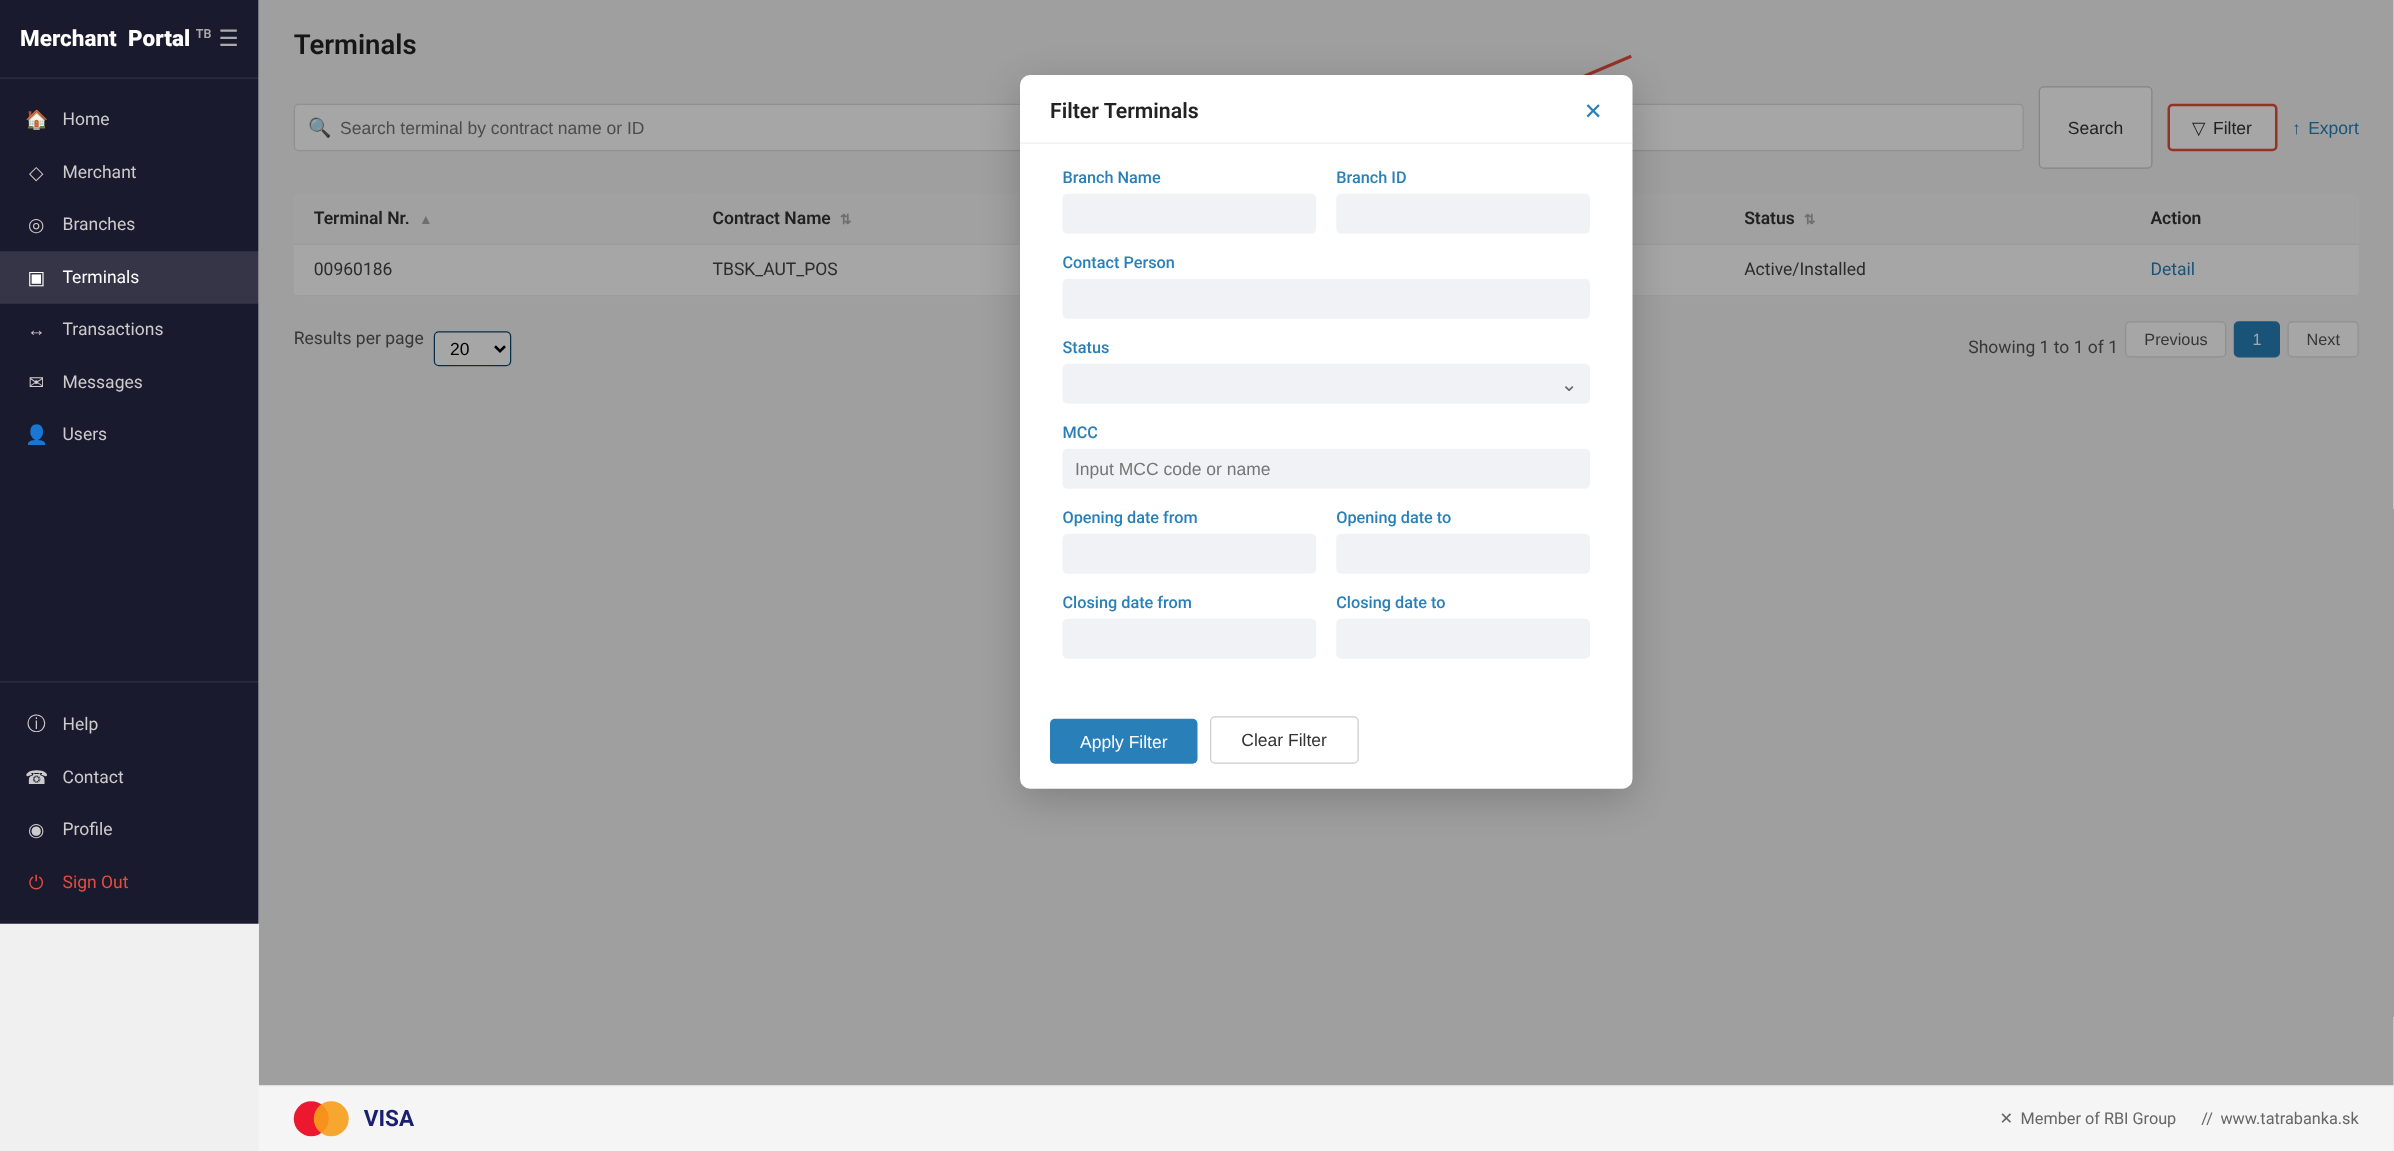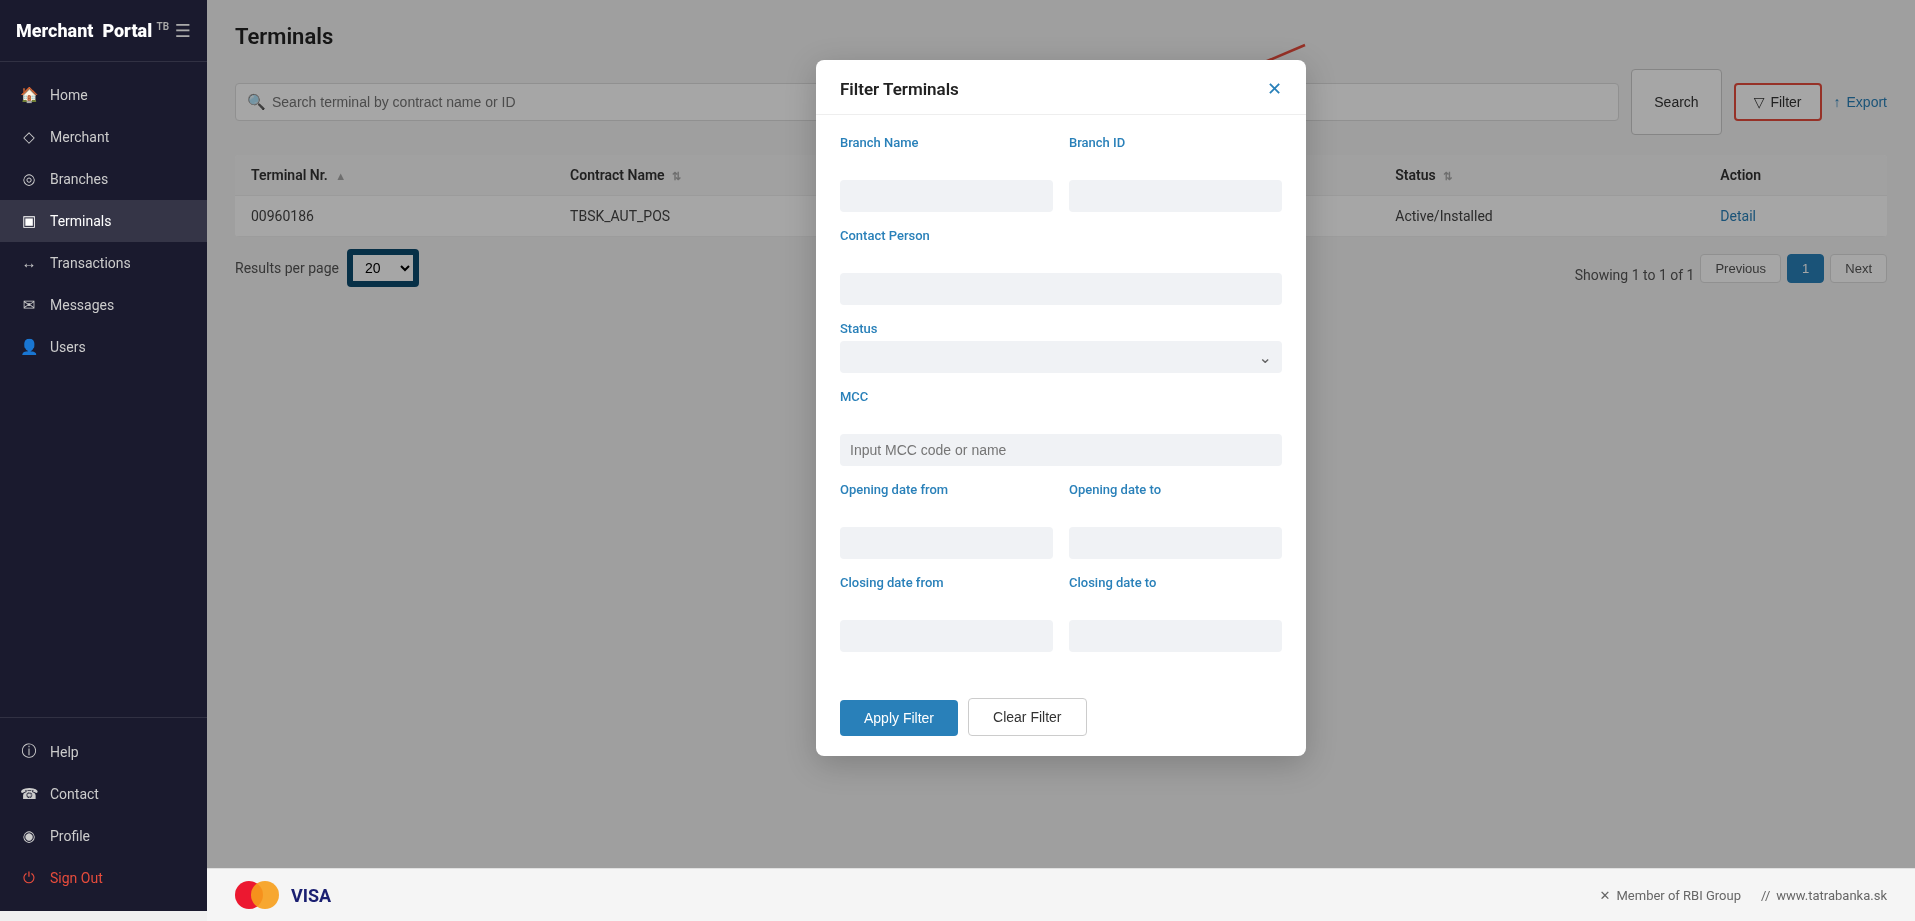--- a/index.html
+++ b/index.html
@@ -6,21 +6,21 @@
     body { font-family: -apple-system, BlinkMacSystemFont, 'Segoe UI', Roboto, sans-serif; background: #f0f0f0; display: flex; height: 921px; overflow: hidden; }
 
     
     .sidebar {
       width: 207px;
       min-width: 207px;
       background: #1a1a2e;
       color: #fff;
       display: flex;
       flex-direction: column;
-      height: 911px;
+      height: 739px;
     }
     .sidebar-logo {
       padding: 20px 16px;
       display: flex;
       align-items: center;
       justify-content: space-between;
       border-bottom: 1px solid rgba(255,255,255,0.1);
     }
     .sidebar-logo-text {
       font-size: 18px;
@@ -183,24 +183,25 @@
       display: flex;
       align-items: center;
       justify-content: space-between;
       padding: 12px 0;
       font-size: 14px;
       color: #555;
     }
     .rpp-wrapper { display: flex; align-items: center; gap: 8px; }
     .rpp-select {
       padding: 4px 8px;
-      border: 6px solid #0c4a6e;
-      border-radius: 4px;
-      background: #fff;
-      font-size: 14px;
+      border: 1px solid #0c4a6e;
+      border-radius: 4px;
+      background: #fff;
+      font-size: 14px;
+      margin-top: 16px;
     }
     .pagination-controls { display: flex; align-items: flex-end; gap: 6px; }
     .page-btn {
       padding: 6px 14px;
       border: 1px solid #ddd;
       border-radius: 4px;
       background: #fff;
       font-size: 13px;
       cursor: pointer;
       color: #555;
@@ -264,21 +265,21 @@
       color: #222;
     }
     .modal-close {
       background: none;
       border: none;
       font-size: 18px;
       color: #2980b9;
       cursor: pointer;
     }
     .modal-body {
-      padding: 20px 24px 16px;
+      padding: 20px 34px 16px;
     }
     .form-row {
       display: flex;
       gap: 16px;
       margin-bottom: 16px;
     }
     .form-group {
       flex: 1;
       display: flex;
       flex-direction: column;
@@ -290,21 +291,20 @@
       font-weight: 500;
     }
     .form-input {
       padding: 8px 10px;
       border: none;
       border-radius: 4px;
       background: #f0f2f5;
       font-size: 14px;
       color: #333;
       outline: none;
-      margin-top: 25px;
     }
     .form-select {
       padding: 8px 10px;
       border: none;
       border-radius: 4px;
       background: #f0f2f5;
       font-size: 14px;
       color: #333;
       appearance: none;
       outline: none;

